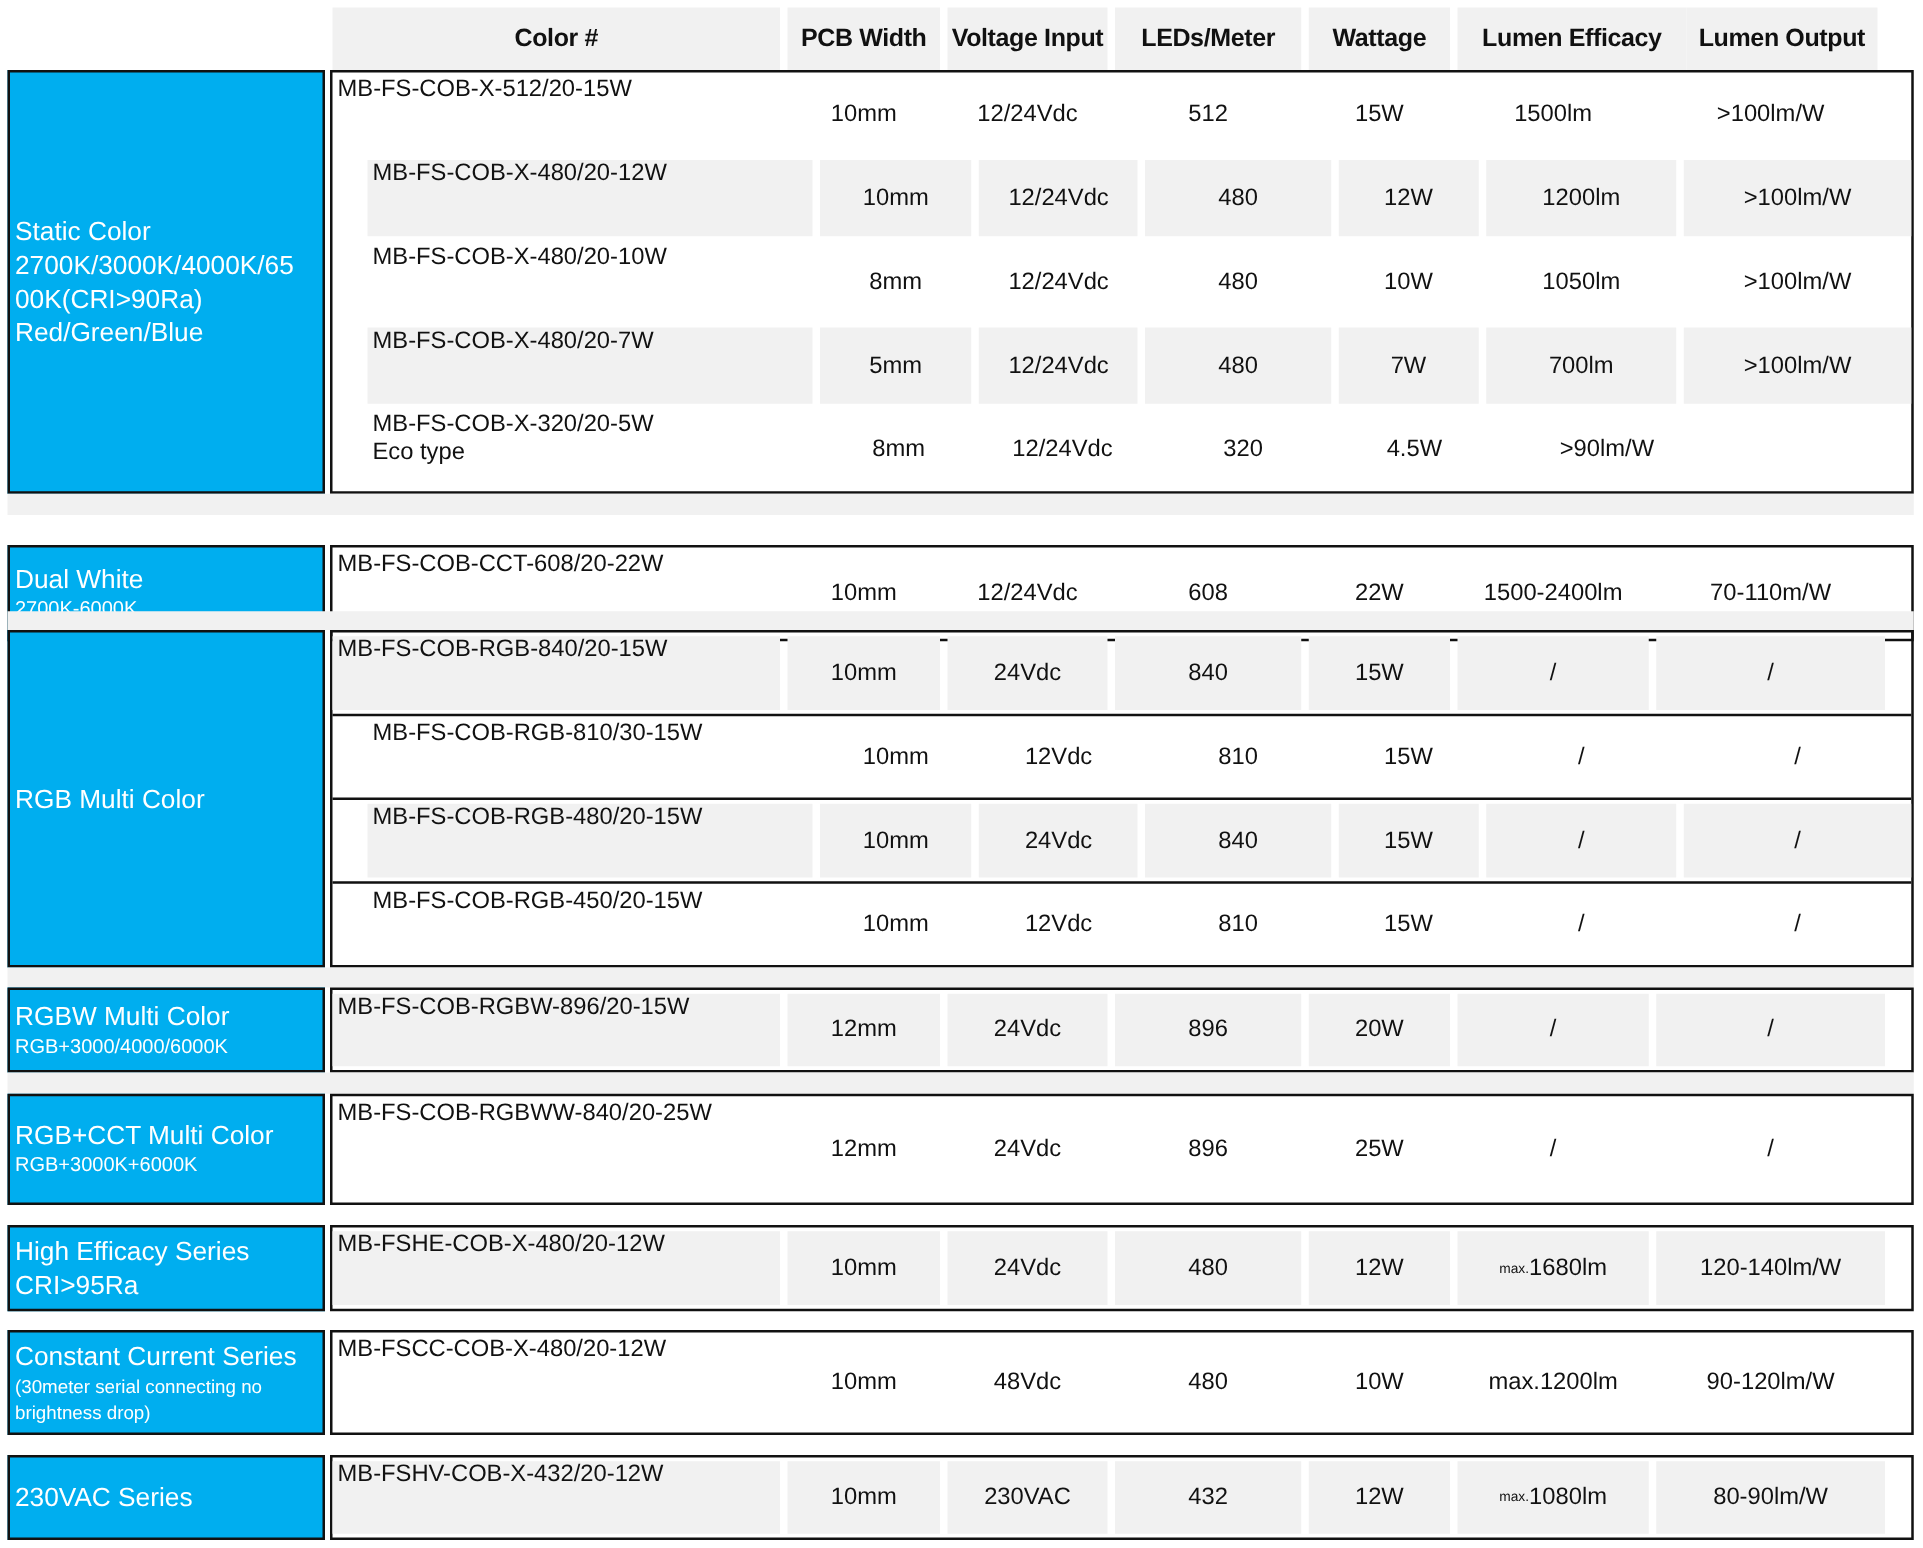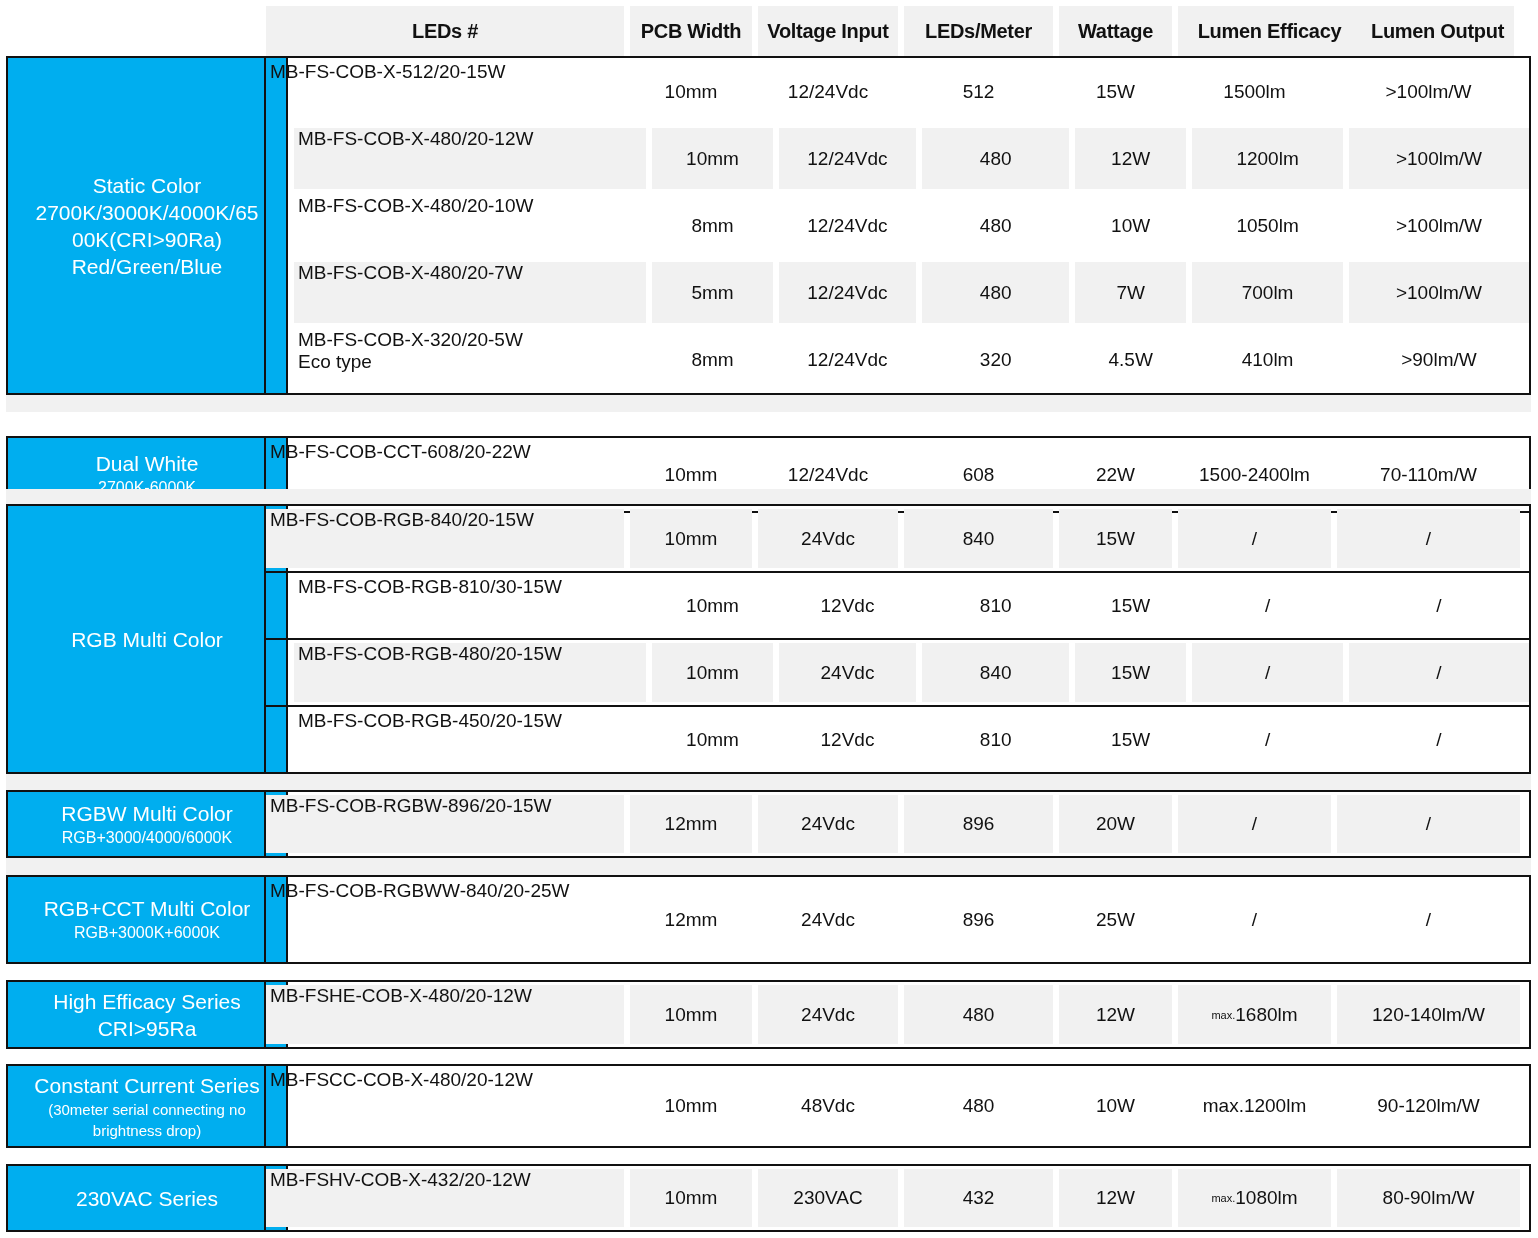--- a/index.html
+++ b/index.html
@@ -2,44 +2,44 @@
 <html><head>
 <meta charset="utf-8">
 <style>
   html, body { margin:0; padding:0; background:#ffffff; }
   body { width:1538px; height:1238px; position:relative; overflow:hidden;
          font-family:"Liberation Sans", sans-serif; color:#111; }
   .header { position:absolute; top:6px; left:266px; height:50px; display:flex; }
   .hcell { height:50px; background:#f1f1f1; display:flex; align-items:center; justify-content:center;
            font-weight:bold; font-size:20px; letter-spacing:-0.3px; margin-right:6px; box-sizing:border-box; }
   .group { position:absolute; left:6px; width:1525px; }
-  .cat { position:absolute; left:0; top:0; bottom:0; width:282px; background:#00aeef;
+  .cat { position:absolute; left:0; top:0; bottom:0; width:254px; background:#00aeef;
          border:2px solid #111; box-sizing:border-box; color:#fff; padding:0 4px;
-         display:flex; flex-direction:column; justify-content:center;text-align:center; }
+         display:flex; flex-direction:column; justify-content:center; }
   .cat .t { font-size:21px; line-height:27px; }
   .cat .s { font-size:16px; line-height:22px; }
   .cat .xs { font-size:15px; line-height:21px; }
   .rows { position:absolute; left:258px; top:0; bottom:0; right:0; border:2px solid #111;
           box-sizing:border-box; display:flex; flex-direction:column; }
   .row { flex:1; display:flex; box-sizing:border-box; }
   .row + .row { border-top:2px solid #111;padding-left:28px; }
   .cell { display:flex; align-items:center; justify-content:center; font-size:19px; box-sizing:border-box;
           margin-right:6px; margin-top:3px; margin-bottom:3px; }
   .row.shade .cell { background:#f1f1f1; }
   .cell.model { justify-content:flex-start; padding-left:4px; flex-direction:column; align-items:flex-start; }
   .cell.last { margin-right:0; }
   .small { font-size:11px; }
   .sep { position:absolute; left:6px; width:1525px; background:#f1f1f1; }
-  .w-model{width:358px}.w-pcb{width:122px}.w-volt{width:140px}.w-led{width:149px}.w-watt{width:113px}.w-lum{width:153px}.w-eff{width:183px}
+  .w-model{width:358px}.w-pcb{width:122px}.w-volt{width:128px}.w-led{width:149px}.w-watt{width:113px}.w-lum{width:153px}.w-eff{width:183px}
 </style>
 </head>
 <body>
 
 <div class="header">
-  <div class="hcell w-model">LEDs #</div>
+  <div class="hcell w-model">Color #</div>
   <div class="hcell w-pcb">PCB Width</div>
   <div class="hcell w-volt">Voltage Input</div>
   <div class="hcell w-led">LEDs/Meter</div>
   <div class="hcell w-watt">Wattage</div>
   <div class="hcell w-eff" style="margin-right:0">Lumen Efficacy</div>
   <div class="hcell w-lum">Lumen Output</div>
 </div>
 
 <div class="group" style="top:56px;height:339px;">
   <div class="cat" style="justify-content:flex-start;padding-top:114px;">
@@ -95,21 +95,20 @@
     </div>
     <div class="row" style="border-top:none">
       <div class="cell model w-model">
         <span>MB-FS-COB-X-320/20-5W</span>
         <span>Eco type</span>
       </div>
       <div class="cell w-pcb">8mm</div>
       <div class="cell w-volt">12/24Vdc</div>
       <div class="cell w-led">320</div>
       <div class="cell w-watt">4.5W</div>
-      <div class="cell w-lum">410lm</div>
       <div class="cell w-eff last">&gt;90lm/W</div>
     </div>
   </div>
 </div>
 <div class="sep" style="top:395px;height:17px;"></div>
 
 <div class="group" style="top:436px;height:77px;">
   <div class="cat">
     <span class="t">Dual White</span>
     <span class="s">2700K-6000K</span>

